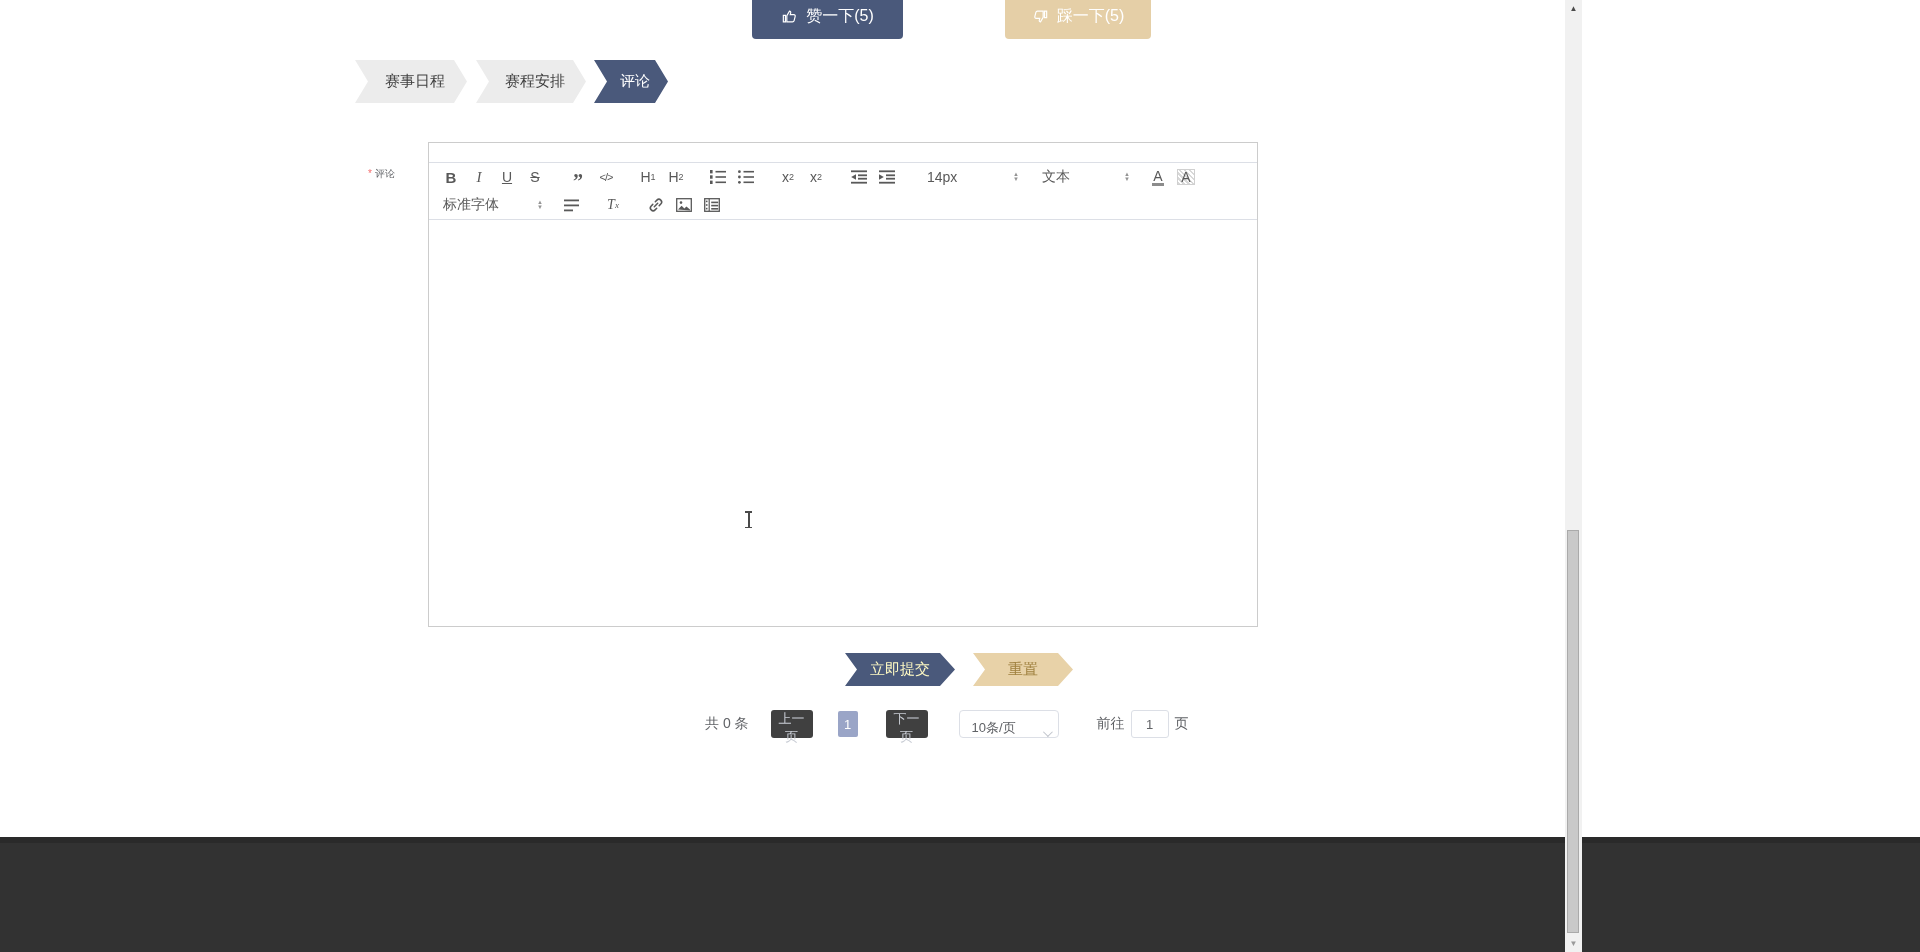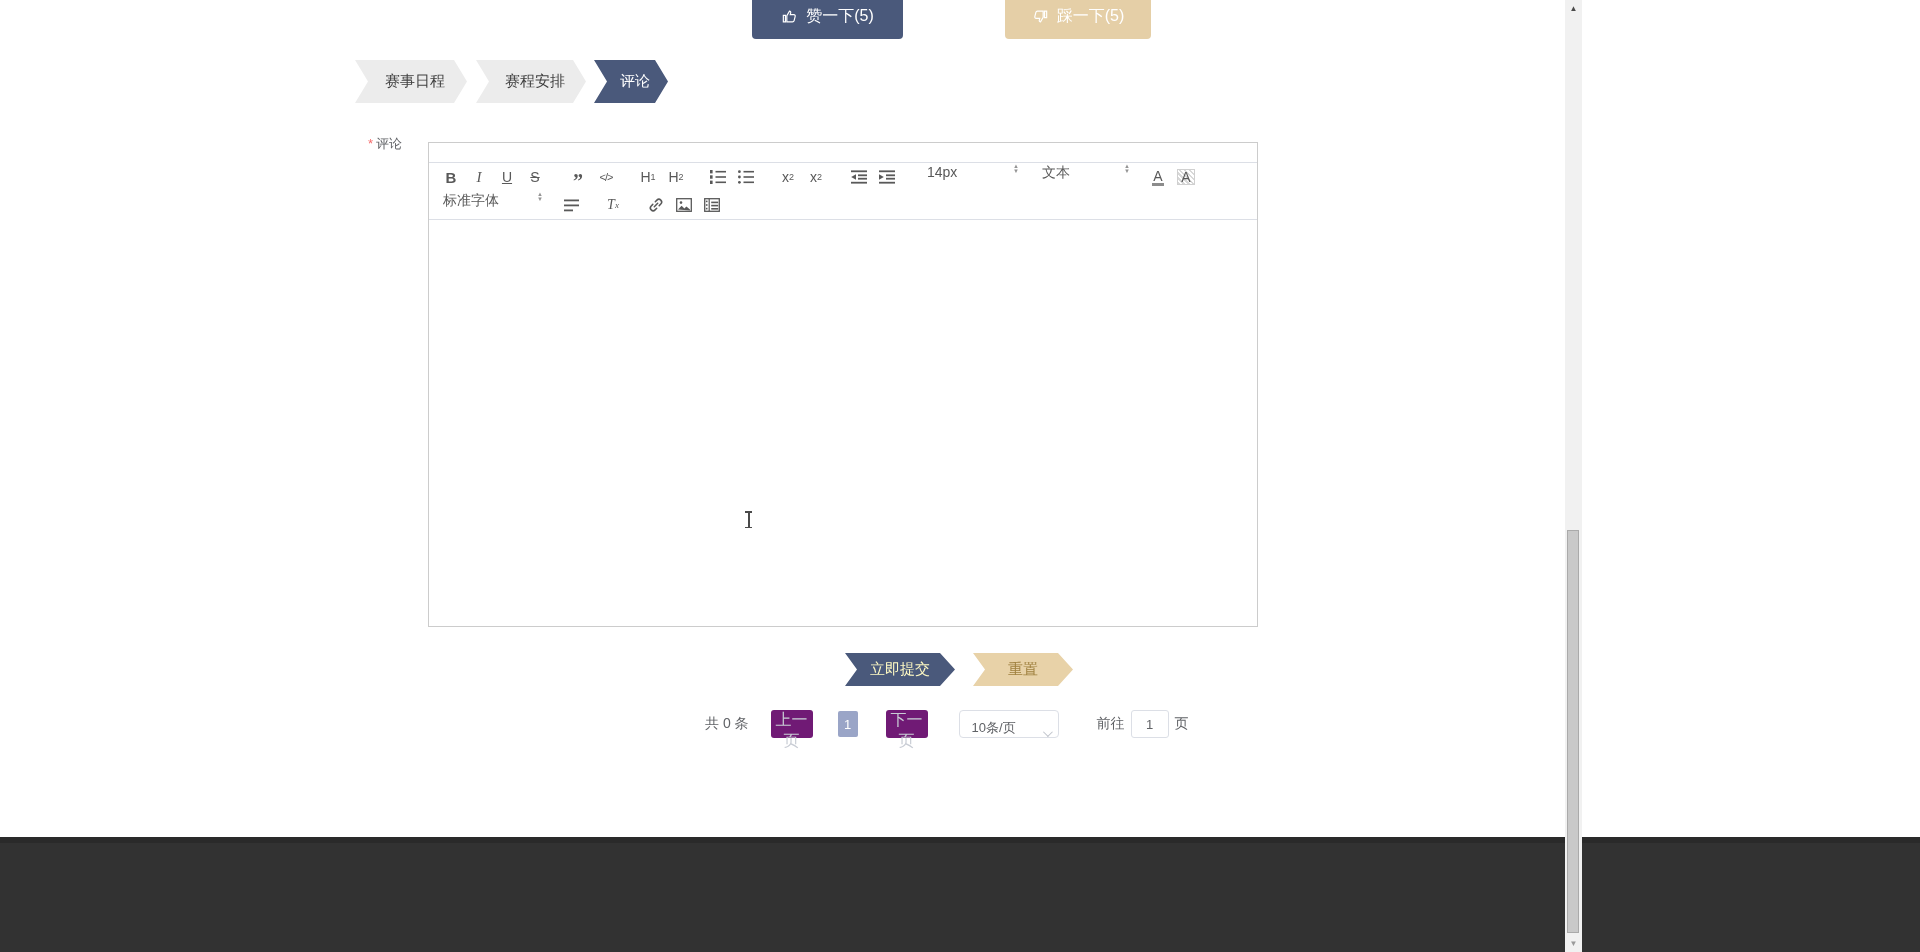--- a/index.html
+++ b/index.html
@@ -18,21 +18,21 @@
   
   .tab { position:absolute; top:60px; height:43px; display:flex; align-items:center;
          justify-content:center; font-size:15px; color:#3f3f3f; background:#ececec;
          cursor:pointer; padding-left:8px;
          clip-path:polygon(0 0, calc(100% - 13px) 0, 100% 50%, calc(100% - 13px) 100%, 0 100%, 13px 50%); }
   .tab-1 { left:355px; width:112px; }
   .tab-2 { left:476px; width:110px; }
   .tab-3 { left:594px; width:74px; background:#4a597b; color:#fff; }
 
   
-  .form-label { position:absolute; left:368px; top:135px; font-size:13px; color:#606266; }
+  .form-label { position:absolute; left:368px; top:167px; font-size:10px; color:#606266; }
   .form-label .req { color:#f56c6c; margin-right:3px; }
 
   
   .editor { position:absolute; left:428px; top:142px; width:830px; height:485px;
             border:1px solid #ccc; background:#fff; }
   .editor-strip { height:20px; border-bottom:1px solid #dcdfe6; }
   .toolbar { border-bottom:1px solid #dcdfe6; padding:0 8px; color:#595959; }
   .tb-row { display:flex; align-items:center; height:28px; }
   .tb { width:28px; height:26px; display:flex; align-items:center; justify-content:center;
         font-size:14px; color:#595959; cursor:pointer; flex:none; }
@@ -42,21 +42,21 @@
   .tb.strike { text-decoration:line-through; }
   .tb.quote  { font-family:"Liberation Serif","DejaVu Serif",serif; font-weight:700; font-size:20px; line-height:10px; padding-top:8px; }
   .tb.code   { font-size:11px; letter-spacing:-1px; }
   .tb sub { font-size:9px; }
   .tb sup { font-size:9px; }
   .tb.clearfmt { font-style:italic; font-family:"Liberation Serif","DejaVu Serif",serif; }
   .tb.fontcolor span.letter { border-bottom:3px solid #8c8c8c; line-height:14px; padding:0 1px; }
   .tb.bgcolor span.hatch { background:repeating-linear-gradient(45deg,#d8d8d8 0 1.5px,#fff 1.5px 3.5px);
                            border:1px solid #d0d0d0; padding:0 3px; line-height:14px; } .gap14 { margin-left:14px; } .gap15 { margin-left:15px; }
   .gap23 { margin-left:23px; } .gap26 { margin-left:26px; } .gap6 { margin-left:6px; }
-  .tb-sel { display:flex; height:26px; cursor:pointer; flex:none; }
+  .tb-sel { display:flex; align-items:center; height:26px; cursor:pointer; flex:none; }
   .tb-sel .sel-label { flex:1; font-size:14px; color:#595959; }
   .sel-size { width:92px; } .sel-type { width:88px;gap:10px; } .sel-family { width:100px; }
   .updown { display:flex; flex-direction:column; align-items:center; color:#949494; }
   .updown span { font-size:6px; line-height:5px; }
   .tb svg { display:block; }
 
   .editor-body { position:relative; height:428px; cursor:text; }
   .placeholder { position:absolute; left:15px; top:18px; font-size:14px; color:#bfbfbf;
                  font-style:italic; }
 
@@ -64,22 +64,22 @@
   .arrow-btn { position:absolute; top:653px; height:33px; border:none; display:flex;
                align-items:center; justify-content:center; font-size:15px; cursor:pointer;
                clip-path:polygon(0 0, calc(100% - 15px) 0, 100% 50%, calc(100% - 15px) 100%, 0 100%, 12px 50%); }
   .btn-submit { left:845px; width:110px; background:#4a597b; color:#fef9c3; }
   .btn-reset  { left:973px; width:100px; background:#e8d2a8; color:#a0813f; }
 
   
   .pagination { position:absolute; left:705px; top:710px; height:28px; display:flex;
                 align-items:center; font-size:14px; color:#606266; }
   .pg-total { margin-right:22px; font-size:14px; }
-  .pg-btn { height:28px; background:#701a75; color:#c8ccd4; border:none; border-radius:3px;
-            font-size:16px; padding:0 4px; cursor:not-allowed; }
+  .pg-btn { height:28px; background:#404040; color:#c8ccd4; border:none; border-radius:3px;
+            font-size:13px; padding:0 4px; cursor:not-allowed; }
   .pg-prev { width:42px; margin-right:25px; }
   .pg-next { width:42px; margin-right:31px; }
   .pg-page { width:20px; height:26px; background:#9aa5c7; color:#fff; border:none;
              border-radius:2px; font-size:13px; margin-right:28px; cursor:pointer; }
   .pg-size { width:100px; height:28px; border:1px solid #dcdfe6; border-radius:4px;
              display:flex; align-items:flex-end; padding:0 8px 0 12px; color:#606266;
              font-size:13px; background:#fff; cursor:pointer; margin-right:38px; }
   .pg-size .sel-label { flex:1; }
   .chev { width:7px; height:7px; border-right:1.5px solid #c0c4cc; border-bottom:1.5px solid #c0c4cc;
           transform:rotate(45deg) translateY(-2px); }

